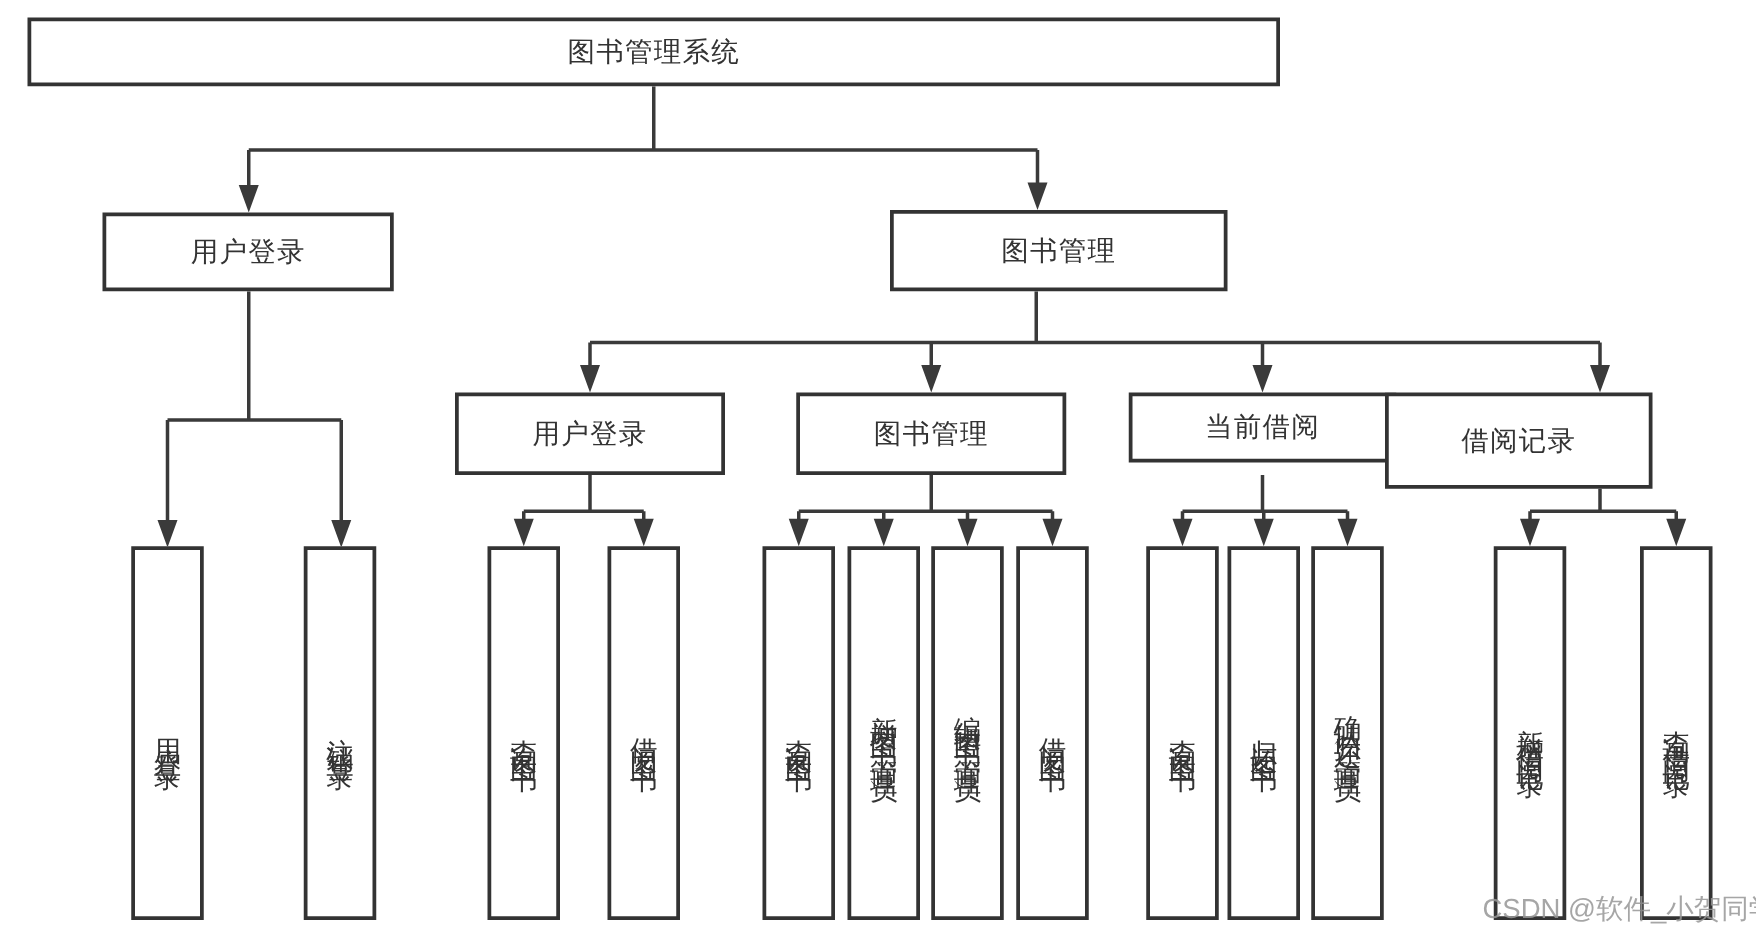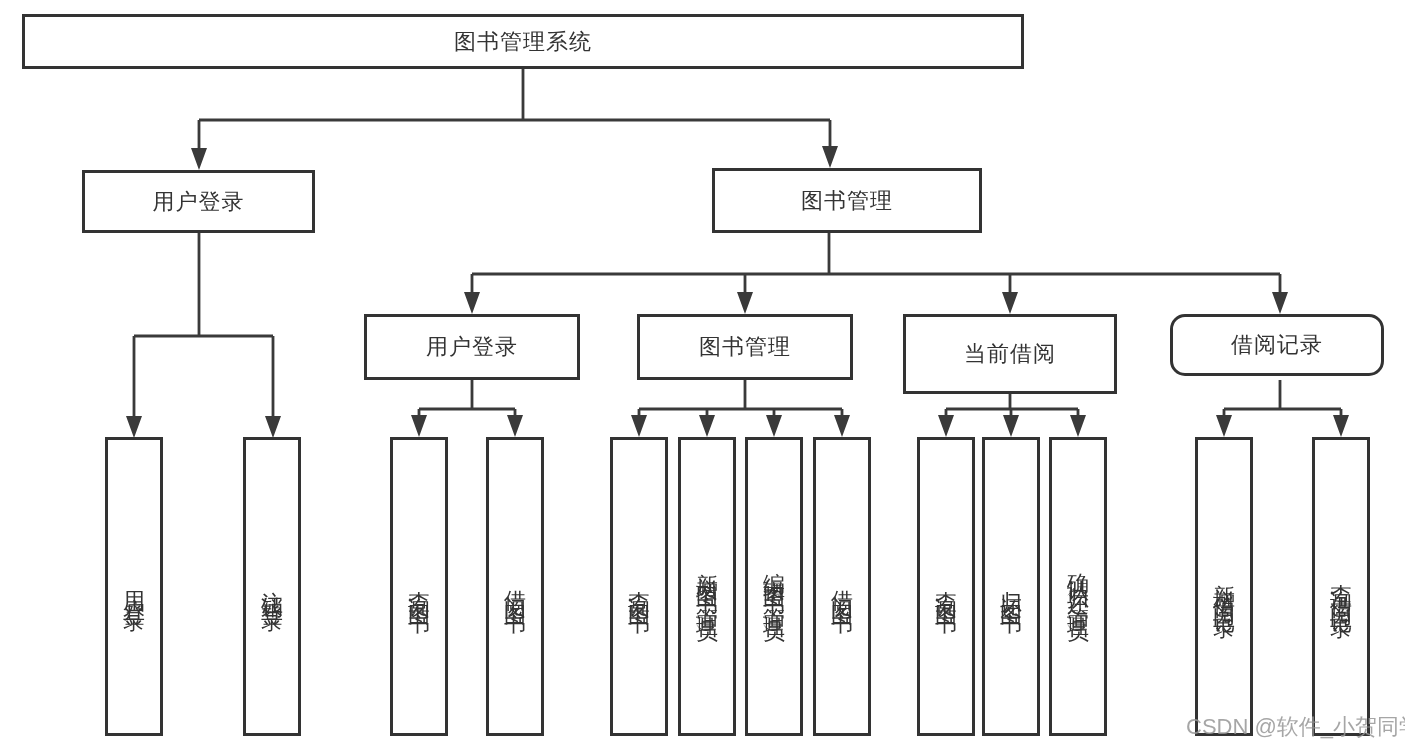--- a/index.html
+++ b/index.html
@@ -121,22 +121,22 @@
              M1333,415 h16 l-8,22 z"></path>
   </svg>
 
   <div class="node h-node" style="left:22px; top:14px; width:1002px; height:55px;">图书管理系统</div>
 
   <div class="node h-node" style="left:82px; top:170px; width:233px; height:63px;">用户登录</div>
   <div class="node h-node" style="left:712px; top:168px; width:270px; height:65px;">图书管理</div>
 
   <div class="node h-node" style="left:364px; top:314px; width:216px; height:66px;">用户登录</div>
   <div class="node h-node" style="left:637px; top:314px; width:216px; height:66px;">图书管理</div>
-  <div class="node h-node" style="left:903px; top:314px; width:214px; height:80px;">当前借阅</div>
-  <div class="node h-node" style="left:1170px; top:314px; width:214px; height:62px;border-radius:15px;">借阅记录</div>
+  <div class="node h-node" style="left:903px; top:314px; width:214px; height:56px;">当前借阅</div>
+  <div class="node h-node" style="left:1108px; top:314px; width:214px; height:77px;">借阅记录</div>
 
   <div class="node v-node" style="left:105px;">用户登录</div>
   <div class="node v-node" style="left:243px;">注销登录</div>
 
   <div class="node v-node" style="left:390px;">查询图书</div>
   <div class="node v-node" style="left:486px;">借阅图书</div>
 
   <div class="node v-node" style="left:610px;">查询图书</div>
   <div class="node v-node" style="left:678px;">新增图书（管理员）</div>
   <div class="node v-node" style="left:745px;">编辑图书（管理员）</div>

